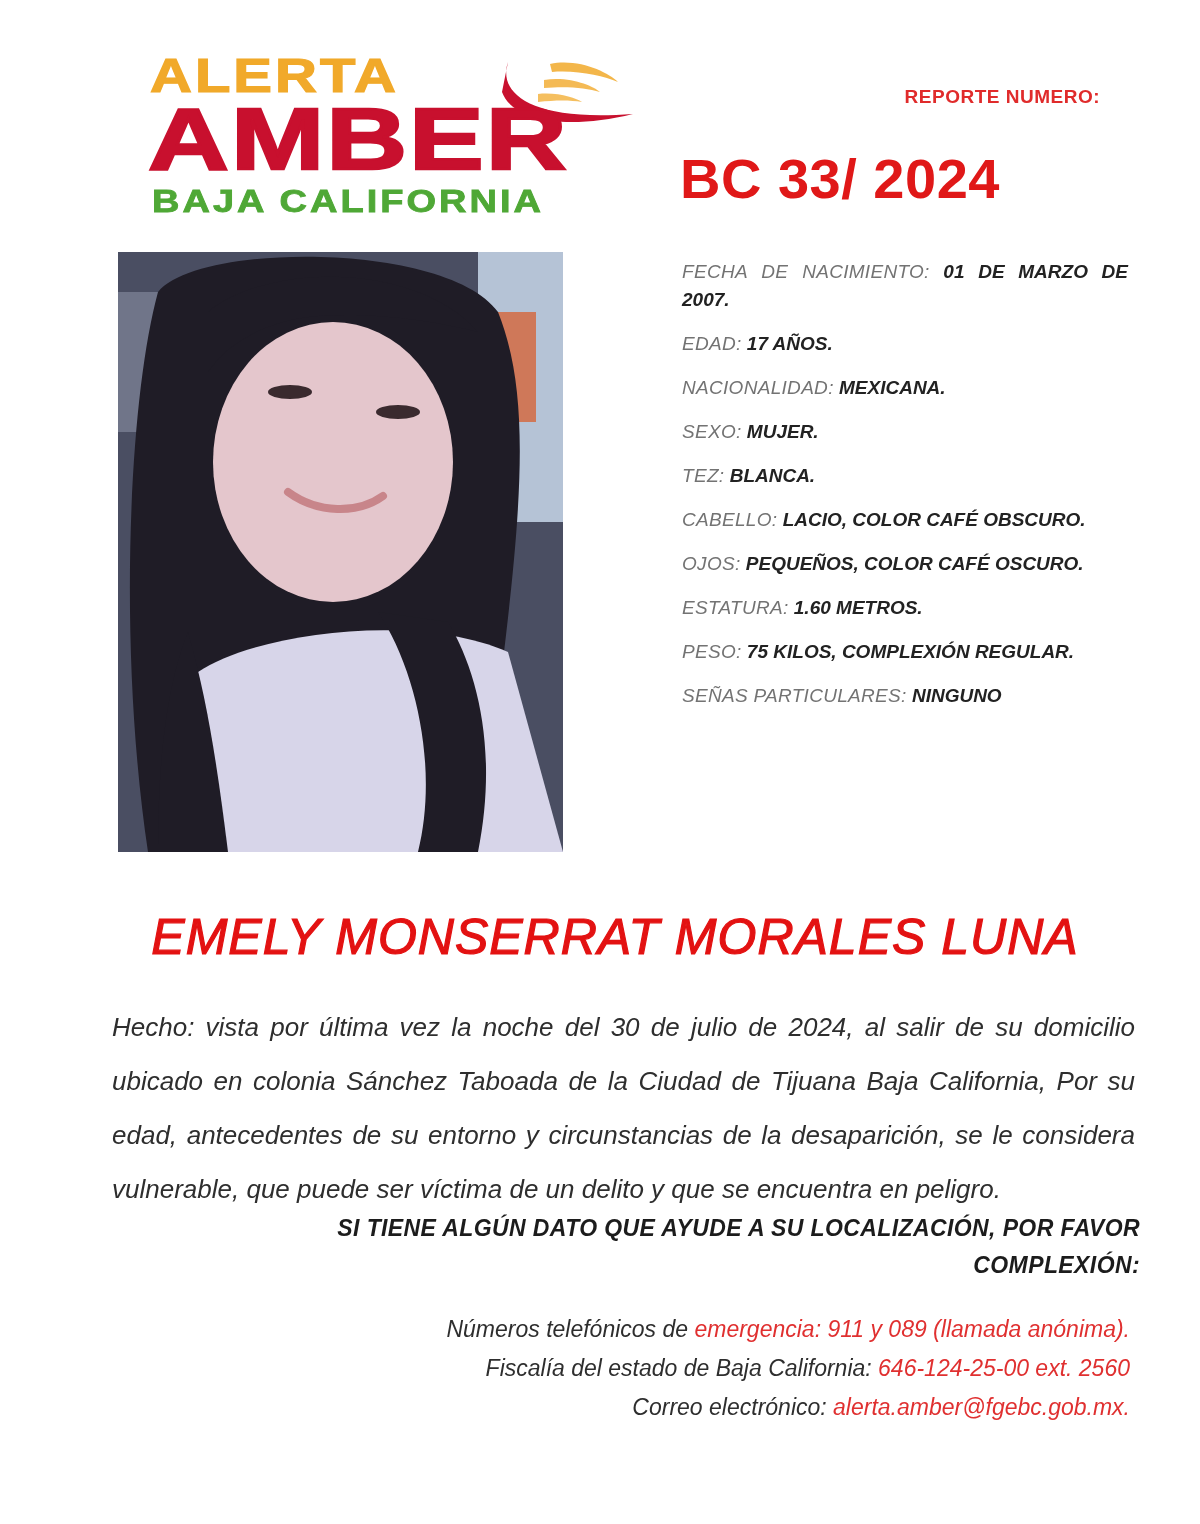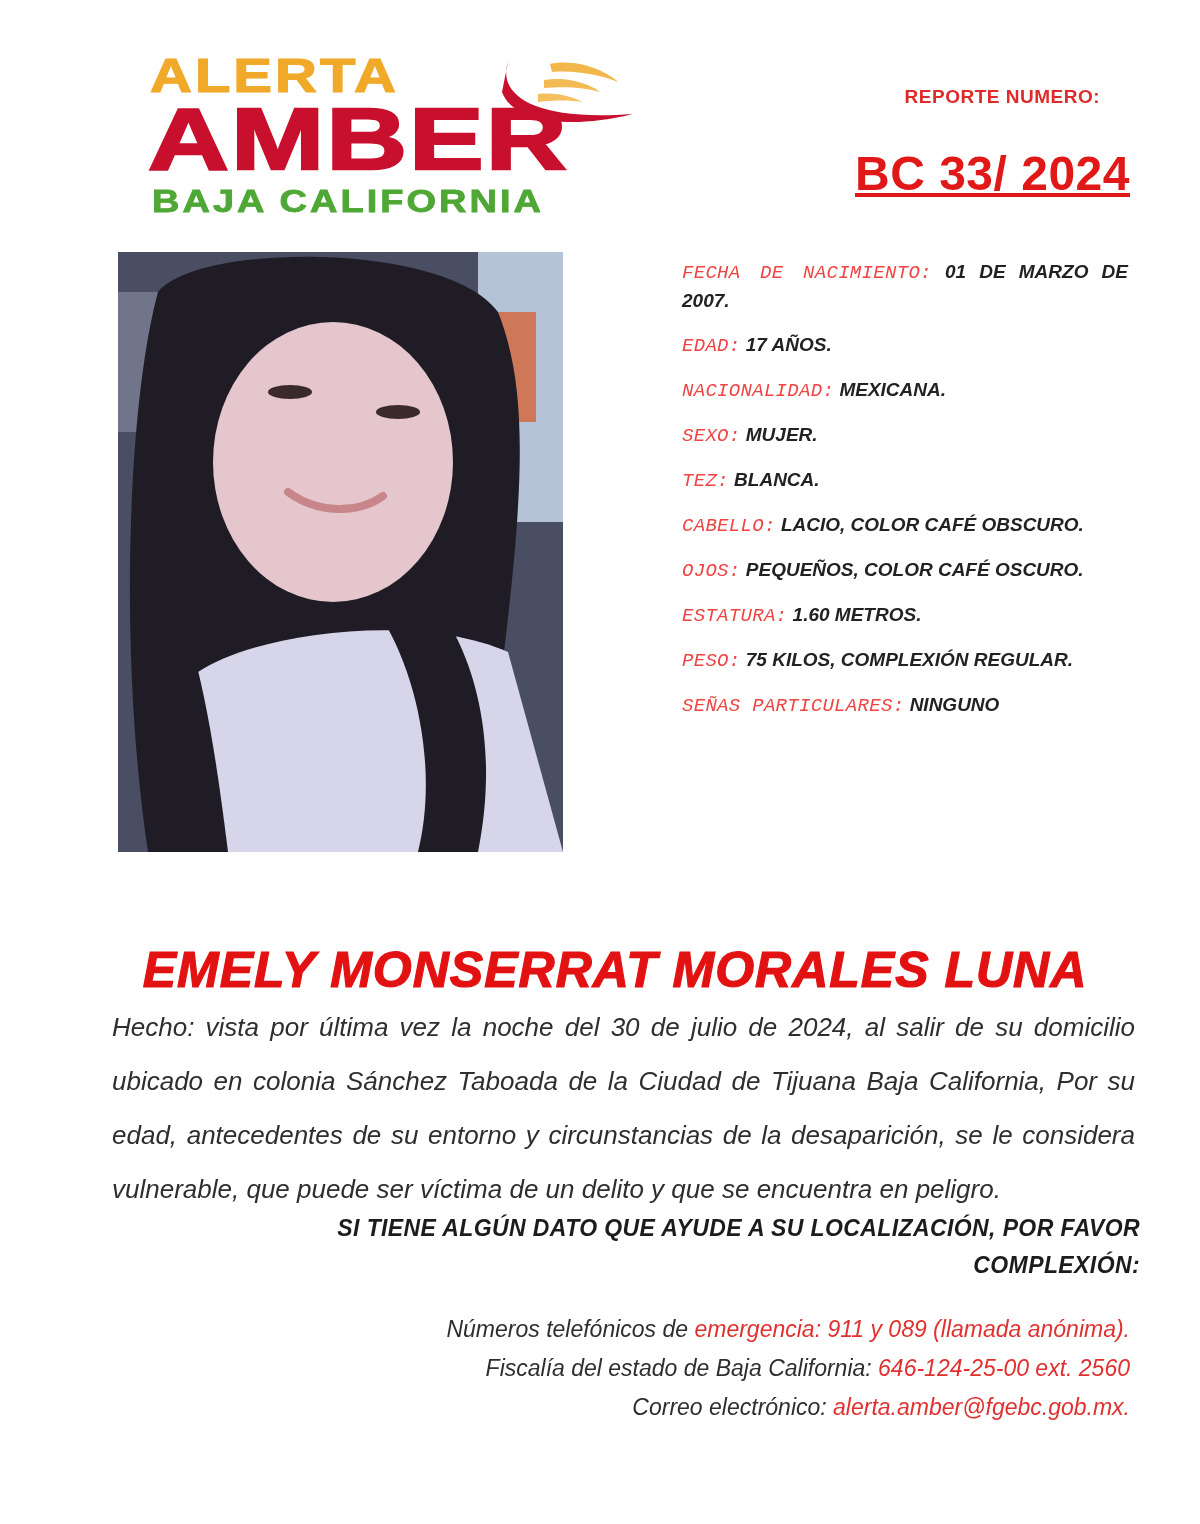--- a/index.html
+++ b/index.html
@@ -30,48 +30,48 @@
     -webkit-text-stroke: 1px #4fa836;
   }
   .logo-swoosh { position: absolute; left: 340px; top: 0; width: 150px; height: 90px; }
 
   
   .report-label {
     position: absolute; left: 700px; top: 86px; width: 400px; text-align: right;
     color: #e02b2b; font-weight: bold; font-size: 19px; letter-spacing: 0.5px;
   }
   .report-number {
-    position: absolute; left: 680px; top: 146px; width: 450px; text-align: right;
-    color: #e01818; font-weight: bold; font-size: 48px; letter-spacing: 0.5px; text-decoration: underline;
+    position: absolute; left: 680px; top: 146px; width: 450px; text-align: left;
+    color: #e01818; font-weight: bold; font-size: 56px; letter-spacing: 0.5px;
   }
 
   
   .photo {
     position: absolute; left: 118px; top: 252px; width: 445px; height: 600px;
     overflow: hidden;
     background: linear-gradient(160deg, #5b6070 0%, #3a3e52 35%, #8d90b0 100%);
   }
   .photo svg { width: 100%; height: 100%; display: block; }
 
   
   .details { position: absolute; left: 682px; top: 258px; width: 446px; }
   .detail {
     font-size: 19px; line-height: 28px; font-style: italic;
     margin-bottom: 16px; text-align: justify; text-align-last: left;
     color: #3a3a3a;
   }
-  .detail .lbl { color: #ef4444; font-weight: normal; letter-spacing: 0.3px; font-family: Liberation Mono, monospace; }
+  .detail .lbl { color: #737373; font-weight: normal; letter-spacing: 0.3px; }
   .detail .val { color: #222222; font-weight: bold; }
   .detail.just { text-align-last: auto; }
 
   
   .name {
     position: absolute; left: 40px; top: 908px; width: 1150px; text-align: center;
-    color: #e31212; font-weight: 700; font-style: italic; font-size: 50px;
-    letter-spacing: 1px; margin-top: 33px; -webkit-text-stroke: 1.2px #e31212;
+    color: #e31212; font-weight: 400; font-style: italic; font-size: 50px;
+    letter-spacing: 1px; -webkit-text-stroke: 1.2px #e31212;
   }
 
   
   .narrative {
     position: absolute; left: 112px; top: 1000px; width: 1023px;
     font-size: 26px; line-height: 54px; font-style: italic; color: #2e2e2e;
     text-align: justify;
   }
 
   

